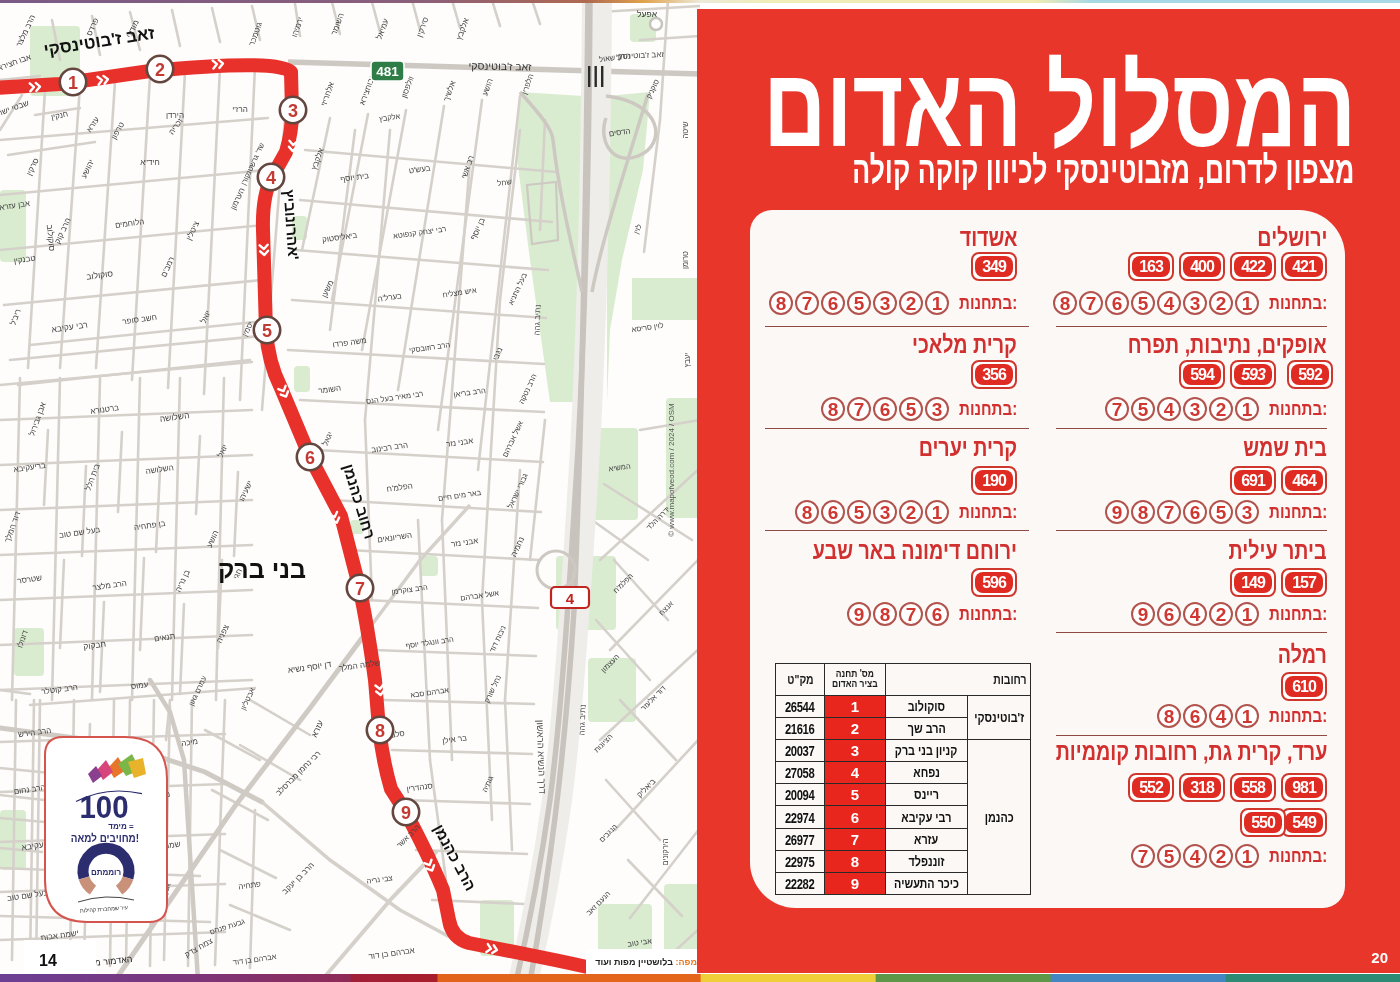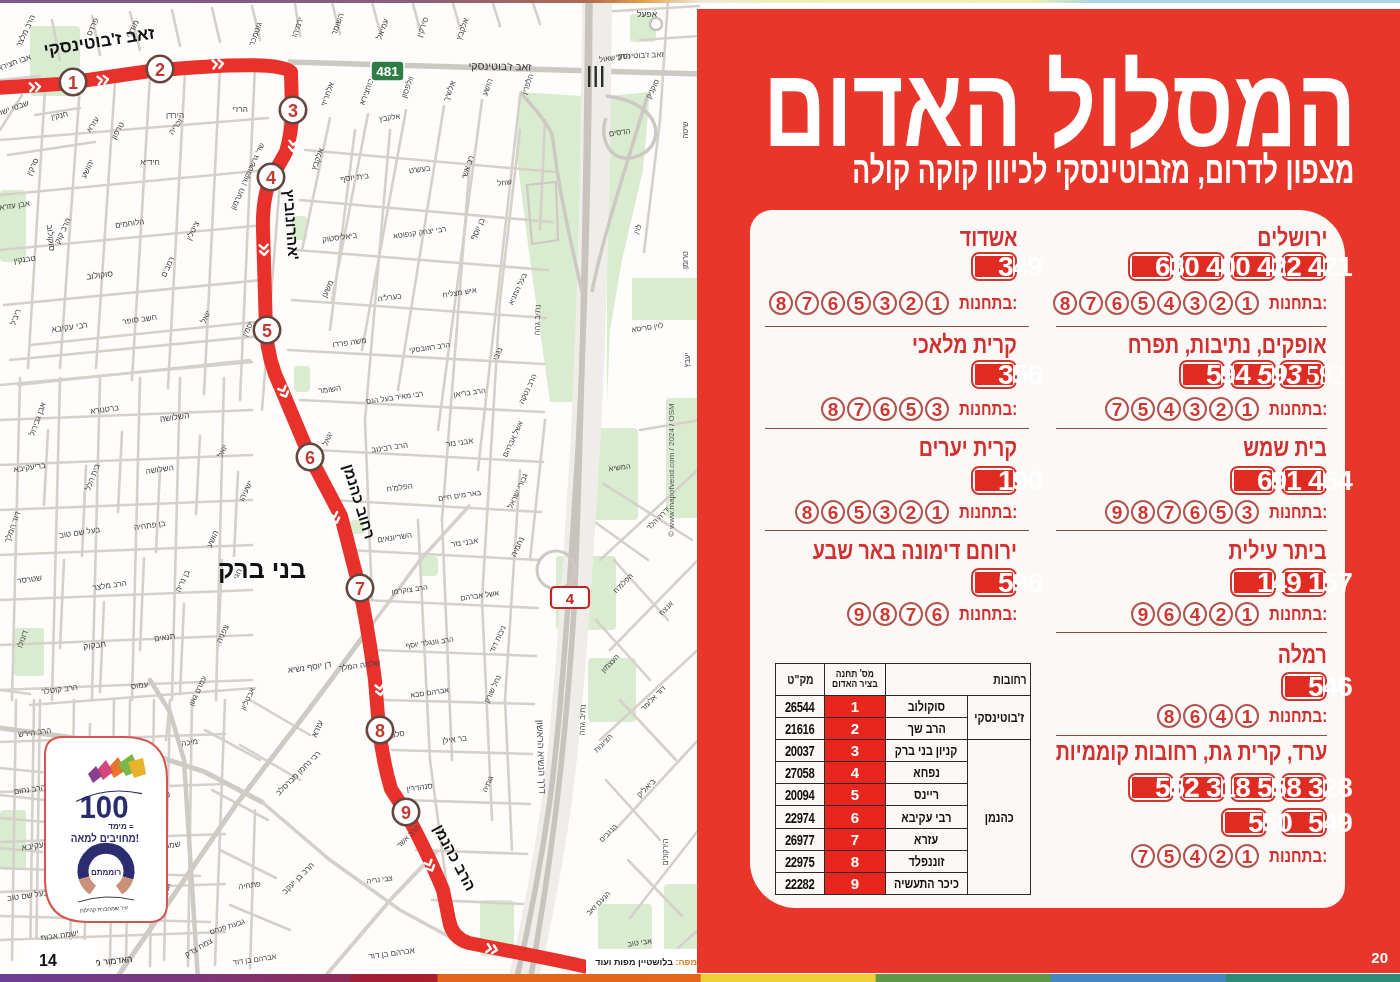--- a/index.html
+++ b/index.html
@@ -5,21 +5,21 @@
 html,body{margin:0;padding:0;}
 #page{position:relative;width:1400px;height:982px;overflow:hidden;background:#fff;font-family:"Liberation Sans",sans-serif;}
 .abs{position:absolute;}
 #panel{position:absolute;left:697px;top:9px;width:703px;height:964px;background:#e8362b;}
 
 .title{position:absolute;right:44px;top:39px;color:#fff;font-weight:bold;font-size:112px;line-height:120px;transform:scaleX(0.78);transform-origin:right center;white-space:nowrap;}
 .subtitle{position:absolute;right:46px;top:138px;color:#fff;font-weight:bold;font-size:38px;line-height:46px;transform:scaleX(0.70);transform-origin:right center;white-space:nowrap;}
 #whitebox{position:absolute;left:53px;top:201px;width:595px;height:698px;background:#fcf8f6;border-radius:22px 46px 22px 46px;}
 .hdr{position:absolute;color:#d22f2f;font-weight:bold;font-size:24px;line-height:28px;white-space:nowrap;transform-origin:right center;transform:scaleX(0.82);}
 .badge{position:absolute;width:42px;height:25px;background:#fff;border:2px solid #cf372d;border-radius:8px;padding:0;}
-.badge>div{position:absolute;left:2px;top:2px;right:2px;bottom:2px;background:#e02b22;border-radius:1px;color:#fff;font-weight:bold;font-size:28px;letter-spacing:-1px;text-align:center;line-height:21px;padding-left:23px;}
+.badge>div{position:absolute;left:2px;top:2px;right:2px;bottom:2px;background:#e02b22;border-radius:8px;color:#fff;font-weight:bold;font-size:16px;letter-spacing:-1px;text-align:center;line-height:21px;}
 .stn{position:absolute;width:20px;height:20px;border:2px solid #b2544d;border-radius:50%;background:#fff;color:#d03730;font-weight:bold;font-size:19px;text-align:center;line-height:21px;}
 .stlabel{position:absolute;color:#d22f2f;font-weight:bold;font-size:18px;line-height:22px;white-space:nowrap;transform-origin:right center;transform:scaleX(0.84);}
 .divider{position:absolute;height:0;border-top:1.5px solid #8f4a44;}
 .p13{position:absolute;right:12px;bottom:7px;color:#fff;font-weight:bold;font-size:15px;}
 #stTable{position:absolute;left:25px;top:453px;border-collapse:collapse;table-layout:fixed;direction:ltr;font-family:"Liberation Sans",sans-serif;}
 #stTable .sq{display:inline-block;transform:scaleX(0.8);white-space:nowrap;}
 #stTable .sqm{display:inline-block;transform:scaleX(0.75);white-space:nowrap;}
 #stTable .c34{font-weight:bold;font-size:13px;color:#1a1a1a;text-align:right;}
 #stTable td{border:1.2px solid #2a2a2a;padding:0;text-align:center;vertical-align:middle;overflow:hidden;}
 #stTable .c1{width:48px;}#stTable .c2{width:60px;}#stTable .c3{width:74px;}#stTable .c4{width:58px;}
@@ -568,38 +568,38 @@
 <div class="badge" style="right:18px;top:42px;">
           <div>421</div>
         </div>
 <div class="badge" style="right:69px;top:42px;">
           <div>422</div>
         </div>
 <div class="badge" style="right:120px;top:42px;">
           <div>400</div>
         </div>
 <div class="badge" style="right:171px;top:42px;">
-          <div>630</div>
+          <div>163</div>
         </div>
 
 <div class="stlabel" style="right:18px;top:82px;">בתחנות:</div>
 <div class="stn" style="left:485px;top:81px;">1</div>
 <div class="stn" style="left:459px;top:81px;">2</div>
 <div class="stn" style="left:433px;top:81px;">3</div>
 <div class="stn" style="left:407px;top:81px;">4</div>
 <div class="stn" style="left:381px;top:81px;">5</div>
 <div class="stn" style="left:355px;top:81px;">6</div>
 <div class="stn" style="left:329px;top:81px;">7</div>
 <div class="stn" style="left:303px;top:81px;">8</div>
 
 <div class="divider" style="right:18px;top:116px;width:271px;"></div>
 
 <div class="hdr" style="right:18px;top:121px;">אופקים, נתיבות, תפרח</div>
 
-<div class="badge" style="right:20px;top:150px;font-family:Liberation Serif, serif;">
+<div class="badge" style="right:12px;top:150px;">
           <div>592</div>
         </div>
 <div class="badge" style="right:69px;top:150px;font-style:italic;">
           <div>593</div>
         </div>
 <div class="badge" style="right:120px;top:150px;">
           <div>594</div>
         </div>
 
 <div class="stlabel" style="right:18px;top:188px;">בתחנות:</div>
@@ -645,50 +645,50 @@
 <div class="stn" style="left:459px;top:392px;">2</div>
 <div class="stn" style="left:433px;top:392px;">4</div>
 <div class="stn" style="left:407px;top:392px;">6</div>
 <div class="stn" style="left:381px;top:392px;">9</div>
 
 <div class="divider" style="right:18px;top:422px;width:271px;"></div>
 
 <div class="hdr" style="right:18px;top:431px;">רמלה</div>
 
 <div class="badge" style="right:18px;top:462px;">
-          <div>546</div>
+          <div>610</div>
         </div>
 
 <div class="stlabel" style="right:18px;top:495px;">בתחנות:</div>
 <div class="stn" style="left:485px;top:494px;">1</div>
 <div class="stn" style="left:459px;top:494px;">4</div>
 <div class="stn" style="left:433px;top:494px;">6</div>
 <div class="stn" style="left:407px;top:494px;">8</div>
 
 <div class="divider" style="right:18px;top:525px;width:271px;"></div>
 
 <div class="hdr" style="right:18px;top:528px;">ערד, קרית גת, רחובות קוממיות</div>
 
 <div class="badge" style="right:18px;top:563px;">
-          <div>328</div>
+          <div>981</div>
         </div>
 <div class="badge" style="right:69px;top:563px;">
           <div>558</div>
         </div>
 <div class="badge" style="right:120px;top:563px;">
           <div>318</div>
         </div>
 <div class="badge" style="right:171px;top:563px;">
           <div>552</div>
         </div>
 
 <div class="badge" style="right:18px;top:598px;">
           <div>549</div>
         </div>
-<div class="badge" style="right:78px;top:598px;">
+<div class="badge" style="right:59px;top:598px;">
           <div>550</div>
         </div>
 
 <div class="stlabel" style="right:18px;top:635px;">בתחנות:</div>
 <div class="stn" style="left:485px;top:634px;">1</div>
 <div class="stn" style="left:459px;top:634px;">2</div>
 <div class="stn" style="left:433px;top:634px;">4</div>
 <div class="stn" style="left:407px;top:634px;">5</div>
 <div class="stn" style="left:381px;top:634px;">7</div>
 

